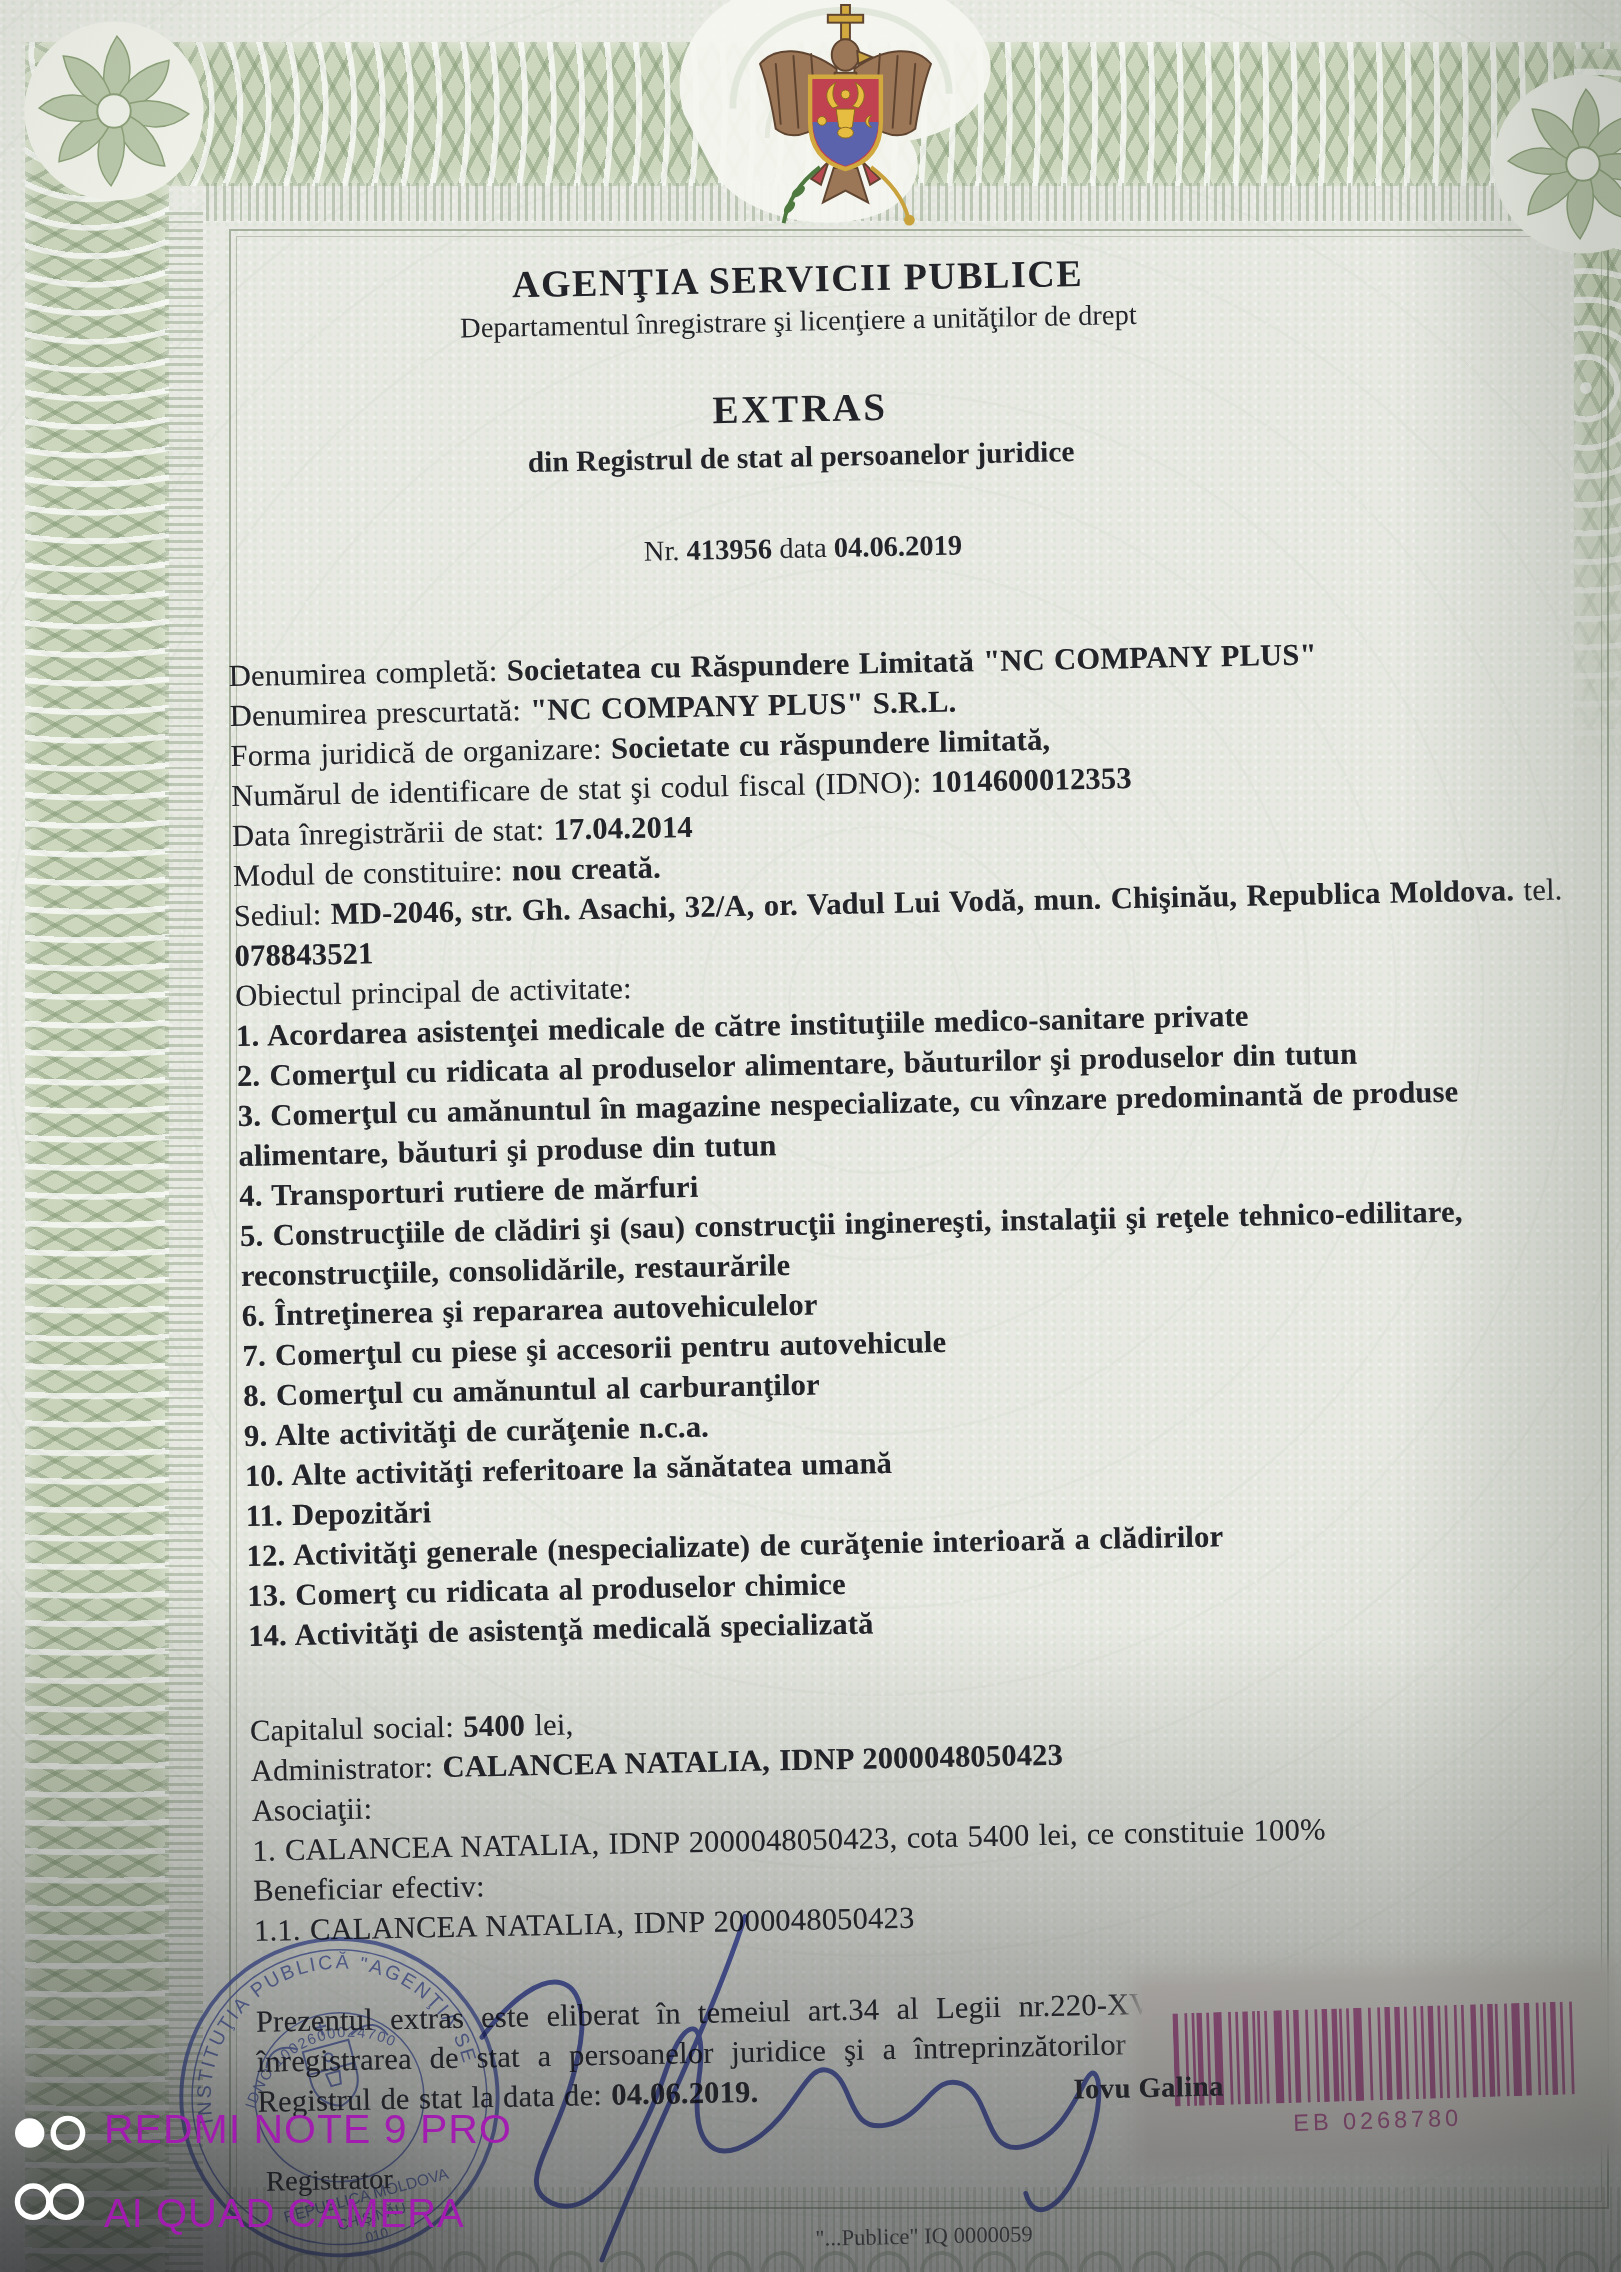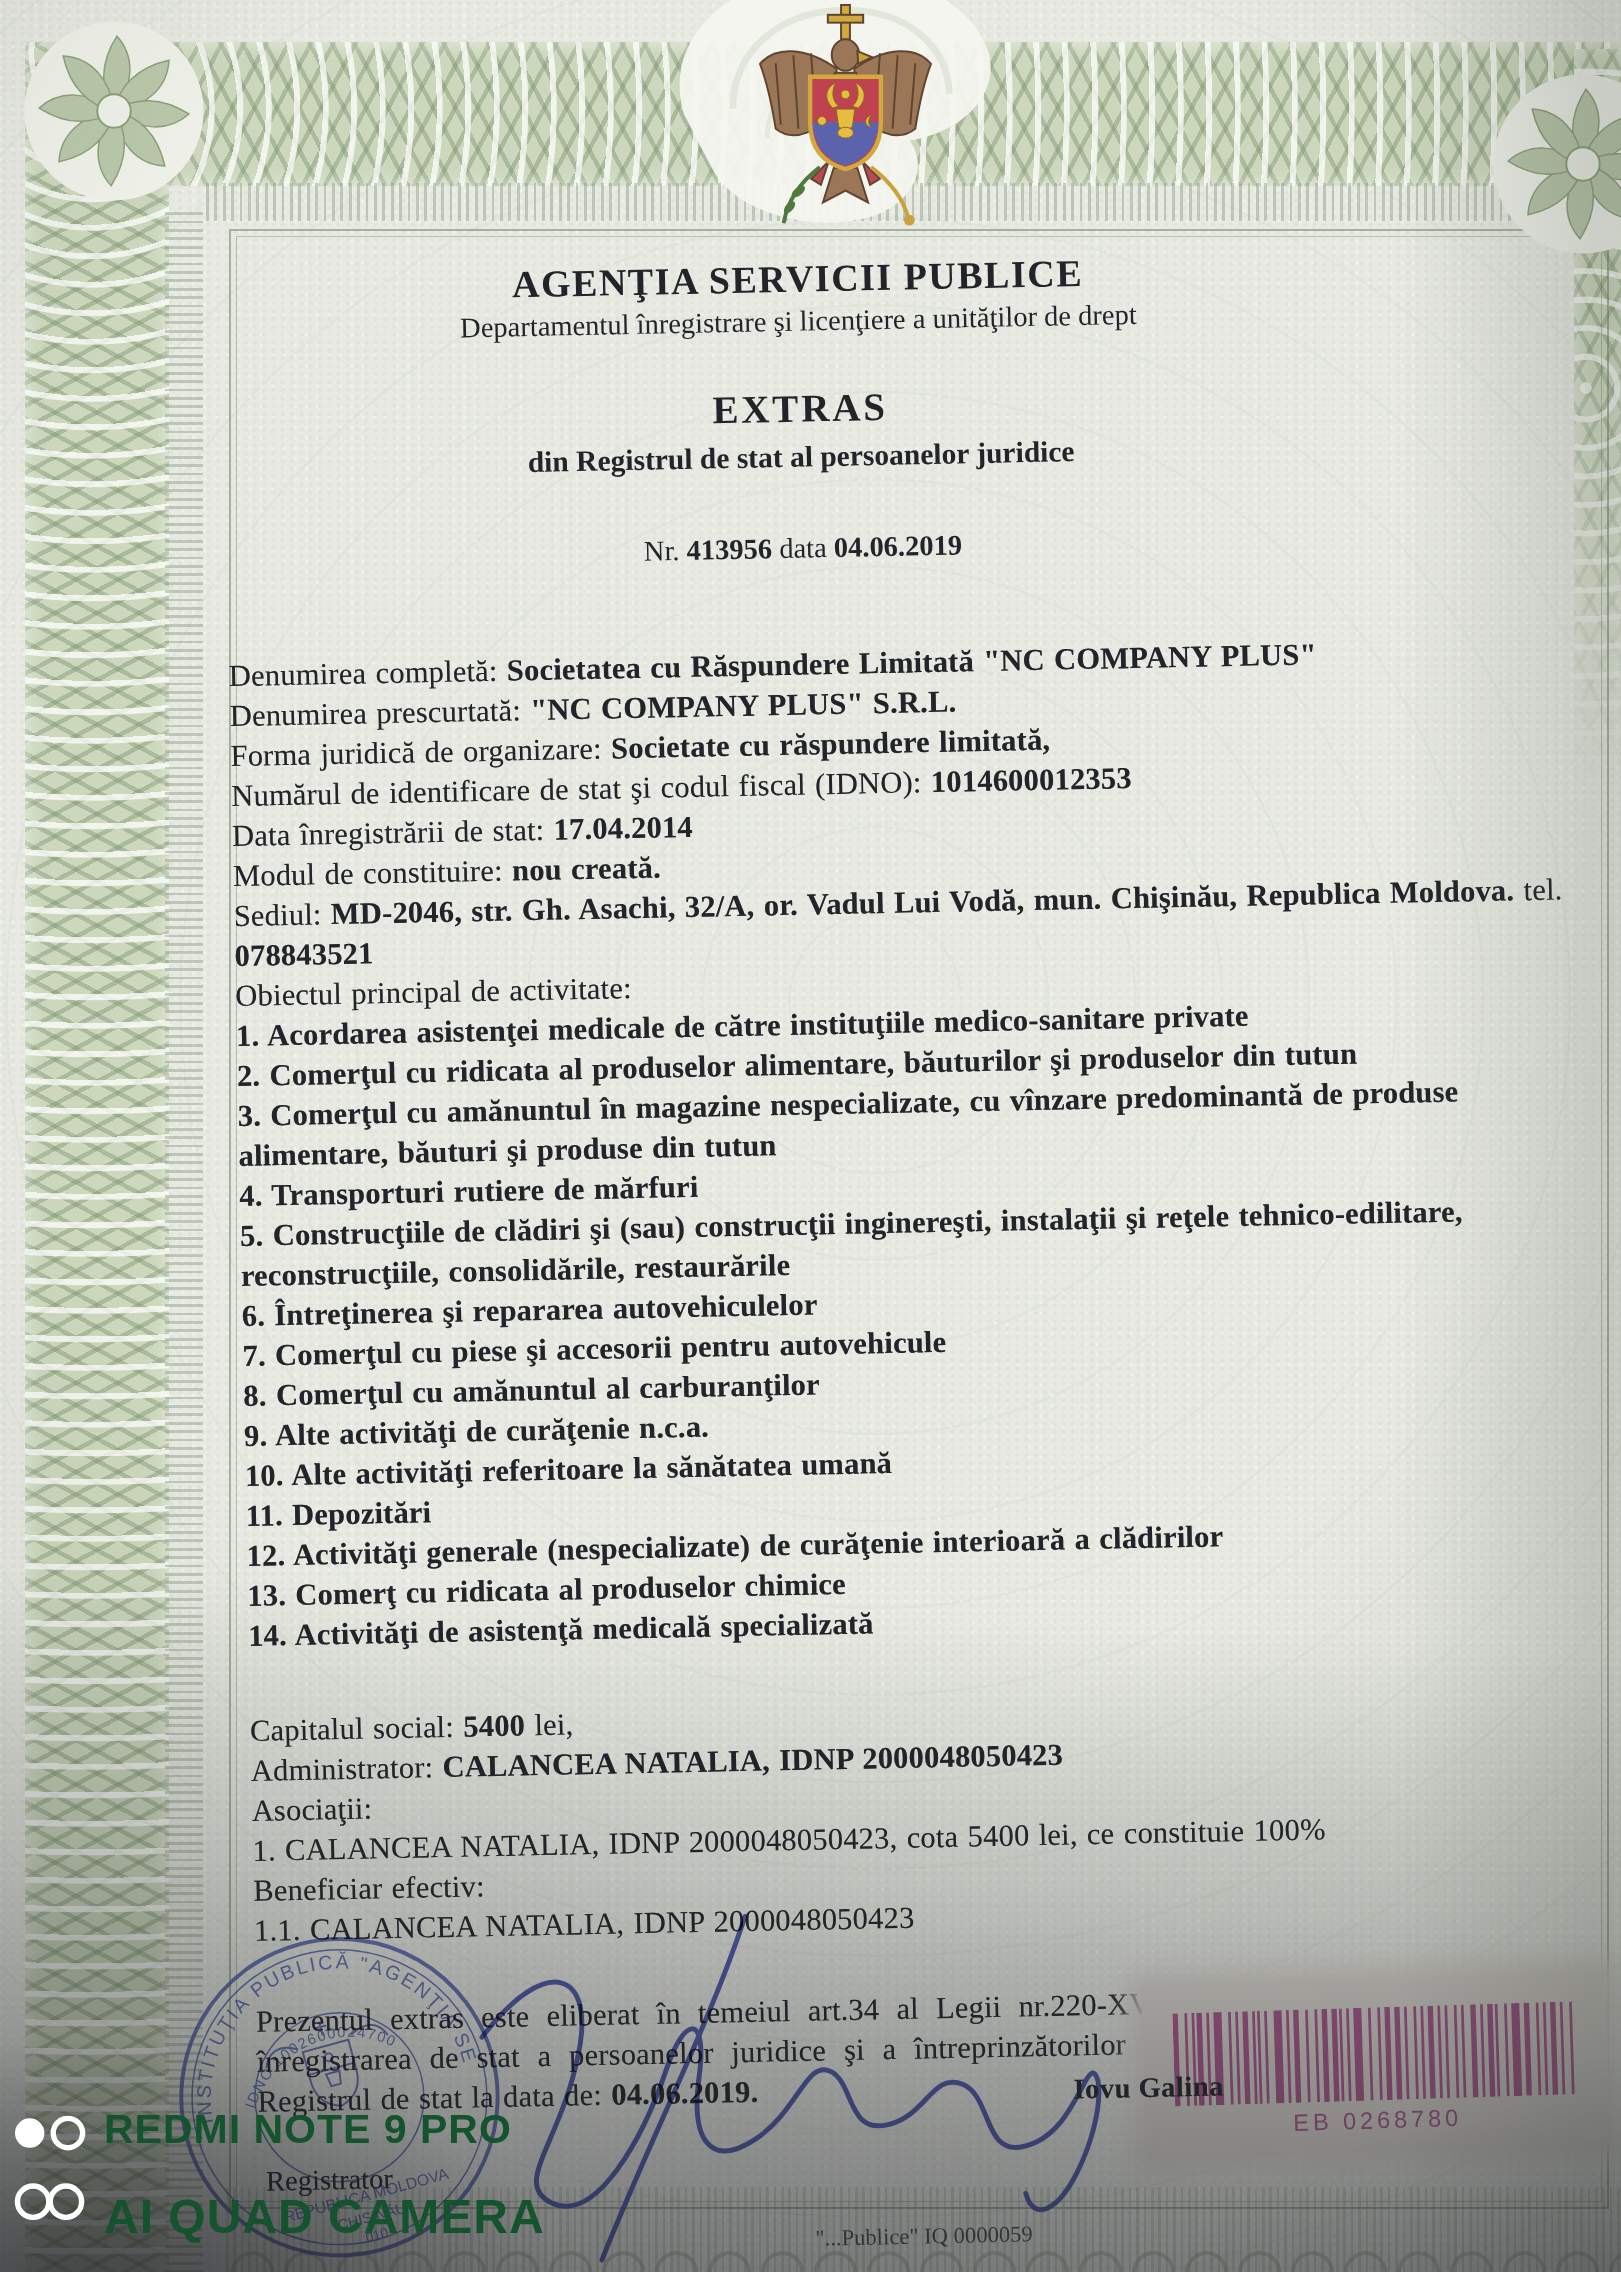--- a/index.html
+++ b/index.html
@@ -78,24 +78,24 @@
   .signature{position:absolute;left:420px;top:1914px;mix-blend-mode:multiply;opacity:.9;}
   
   .shadow{position:absolute;inset:0;pointer-events:none;
     background:
       linear-gradient(183deg, rgba(0,0,0,0) 70%, rgba(22,22,28,.18) 82%, rgba(22,22,30,.42) 94%, rgba(18,18,26,.52) 100%),
       radial-gradient(ellipse 762px 467px at 5% 103%, rgba(12,12,18,.55), rgba(12,12,18,0) 66%),
       radial-gradient(ellipse 1130px 737px at 108% 110%, rgba(28,30,36,.28), transparent 62%),
       linear-gradient(90deg, transparent 86%, rgba(60,68,58,.16) 98%);}
   .vignette{position:absolute;inset:0;pointer-events:none;
     background:radial-gradient(ellipse 1327px 1622px at 48% 36%, transparent 58%, rgba(66,72,64,.15) 100%);}
-  .wm{position:absolute;color:#14532d;font-family:"Liberation Sans","DejaVu Sans",sans-serif;
-    font-weight:bold;letter-spacing:1px;line-height:1;}
+  .wm{position:absolute;color:#a21caf;font-family:"Liberation Sans","DejaVu Sans",sans-serif;
+    font-weight:normal;letter-spacing:1px;line-height:1;}
   .wm1{left:104px;top:2109px;font-size:41px;}
-  .wm2{left:104px;top:2193px;font-size:48px;}
+  .wm2{left:104px;top:2193px;font-size:40px;}
   .wm-icon{position:absolute;left:10.8px;top:2111px;}
 </style>
 </head>
 <body>
 
 <div class="paper">
   <div class="paper-texture"></div>
 
   <div class="band band-top"></div>
   <div class="band band-left"></div>

